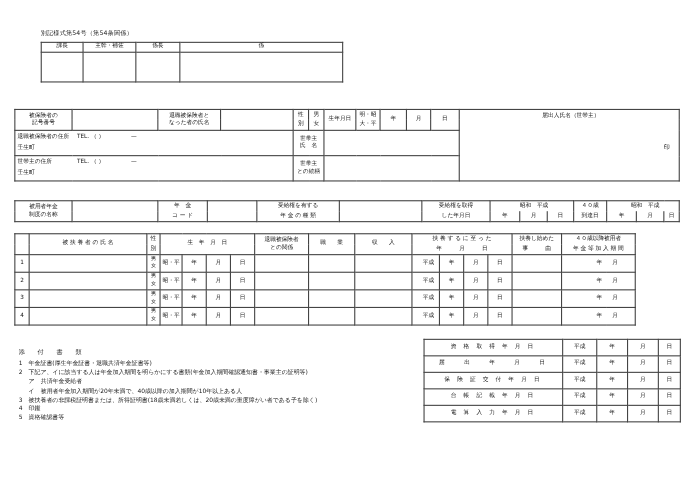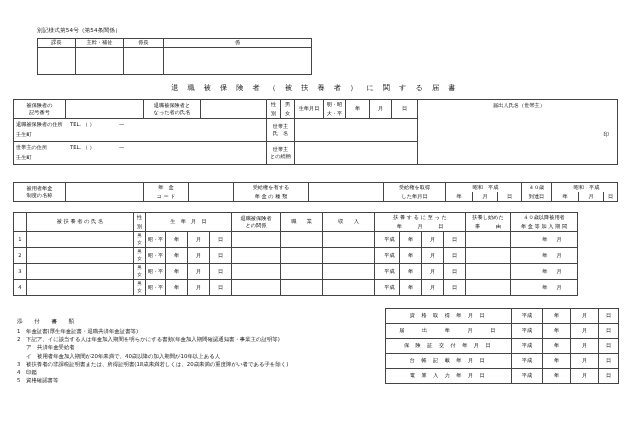--- a/index.html
+++ b/index.html
@@ -185,21 +185,20 @@
     </tr>
     <tr>
       <td class="body"></td>
       <td class="body"></td>
       <td class="body"></td>
       <td class="body"></td>
     </tr>
   </tbody>
     </table>
 
-  <div class="doctitle">退 職 被 保 険 者 （ 被 扶 養 者 ） に 関 す る 届 書</div>
 
   <table class="grid mainform">
     <colgroup>
       <col style="width:52px">
       <col style="width:78px">
       <col style="width:57px">
       <col style="width:66px">
       <col style="width:14px">
       <col style="width:14px">
       <col style="width:29px">

